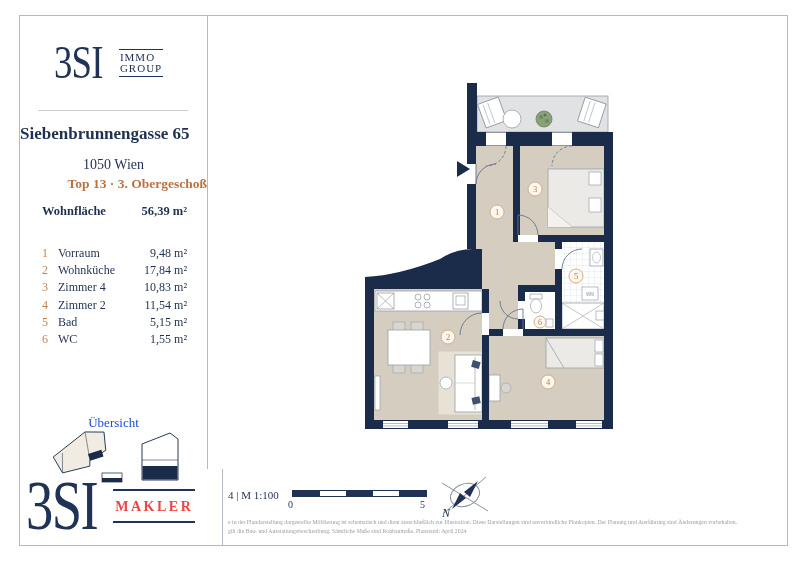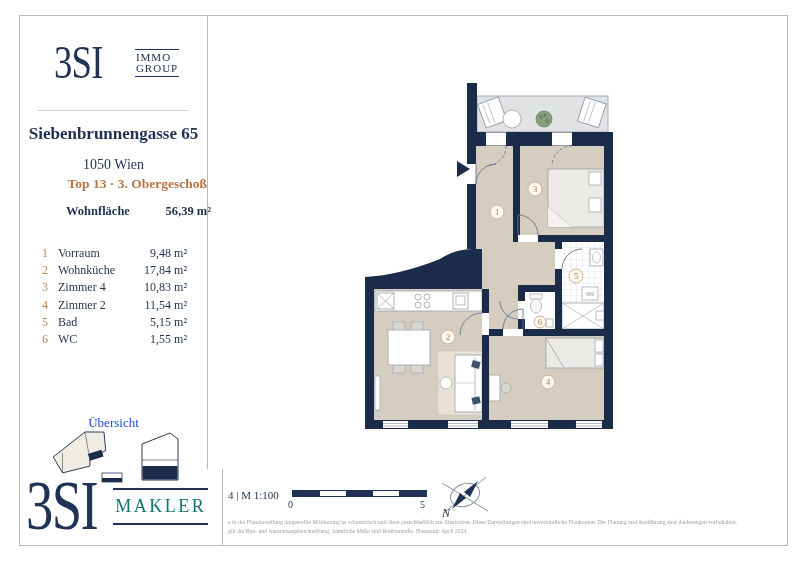--- a/index.html
+++ b/index.html
@@ -6,43 +6,43 @@
   body{width:800px;height:566px;background:#ffffff;position:relative;overflow:hidden;
        font-family:"Liberation Serif", serif;color:#1f3050;}
   .abs{position:absolute;}
   
   .doc-border{left:19px;top:15px;width:767px;height:529px;border:1px solid #b5bac1;}
   .divider-v{left:207px;top:15px;width:1px;height:454px;background:#b5bac1;}
   .divider-v2{left:222px;top:469px;width:1px;height:76px;background:#b5bac1;}
   
   .logo-top{left:54px;top:40px;height:46px;display:flex;align-items:center;}
   .brand-big{font-size:46px;line-height:44px;color:#203356;transform:scaleX(.8);transform-origin:left center;display:inline-block;letter-spacing:-1px;}
-  .brand-sub{margin-left:20px;border-top:1.5px solid #203356;border-bottom:1.5px solid #203356;padding:2px 1px;text-align:left;}
+  .brand-sub{margin-left:4px;border-top:1.5px solid #203356;border-bottom:1.5px solid #203356;padding:2px 1px;text-align:left;}
   .brand-sub div{font-size:11px;line-height:11px;letter-spacing:1px;color:#203356;}
   .hr-logo{left:38px;top:110px;width:150px;height:1px;background:#ccd0d5;}
   
-  .addr1{left:20px;top:124px;width:187px;text-align:center;font-size:17px;font-weight:600;}
+  .addr1{left:20px;top:124px;width:187px;font-size:17px;font-weight:600;}
   .addr2{left:20px;top:157px;width:187px;text-align:center;font-size:14px;}
   .unit{left:20px;top:176px;width:187px;text-align:right;font-size:13.5px;font-weight:700;color:#b97342;}
   
-  .areas{left:42px;top:202px;width:145px;margin-left:24px;}
+  .areas{left:42px;top:202px;width:145px;}
   .areas .row{display:flex;justify-content:space-between;font-size:12.5px;font-weight:700;line-height:18px;}
   
   .rooms{left:42px;top:245px;width:145px;}
   .rooms .row{display:flex;font-size:12px;line-height:17.2px;}
   .rooms .no{width:16px;color:#c08454;}
   .rooms .nm{flex:1;}
   
   .ov-label{left:20px;top:415px;width:187px;text-align:center;font-size:13px;font-weight:400;color:#1d4ed8;}
   .thumbs{left:42px;top:430px;}
   
   .logo-bottom{left:26px;top:468px;height:76px;display:flex;align-items:center;}
   .brand-big2{font-size:70px;line-height:66px;color:#203356;transform:scaleX(.78);transform-origin:left center;display:inline-block;letter-spacing:-2px;}
   .makler{margin-left:-4px;border-top:2px solid #203356;border-bottom:2px solid #203356;padding:6px 2px;}
-  .makler span{font-size:18px;letter-spacing:2.5px;color:#0f766e;}
+  .makler span{font-size:14px;letter-spacing:2.5px;color:#ef4444;font-weight:bold;}
   
   .scale-text{left:228px;top:489px;font-size:11px;}
   .scalebar{left:292px;top:490px;width:133px;height:5px;border:1px solid #203356;display:flex;}
   .scalebar span{flex:1;}
   .scalebar span:nth-child(odd){background:#203356;}
   .scalebar span:nth-child(even){background:#ffffff;}
   .s0{left:288px;top:499px;font-size:10px;}
   .s5{left:420px;top:499px;font-size:10px;}
   .disclaimer{left:228px;top:518px;width:556px;color:#9ba1a7;font-size:5.8px;line-height:8.5px;white-space:nowrap;overflow:hidden;}
 </style>

